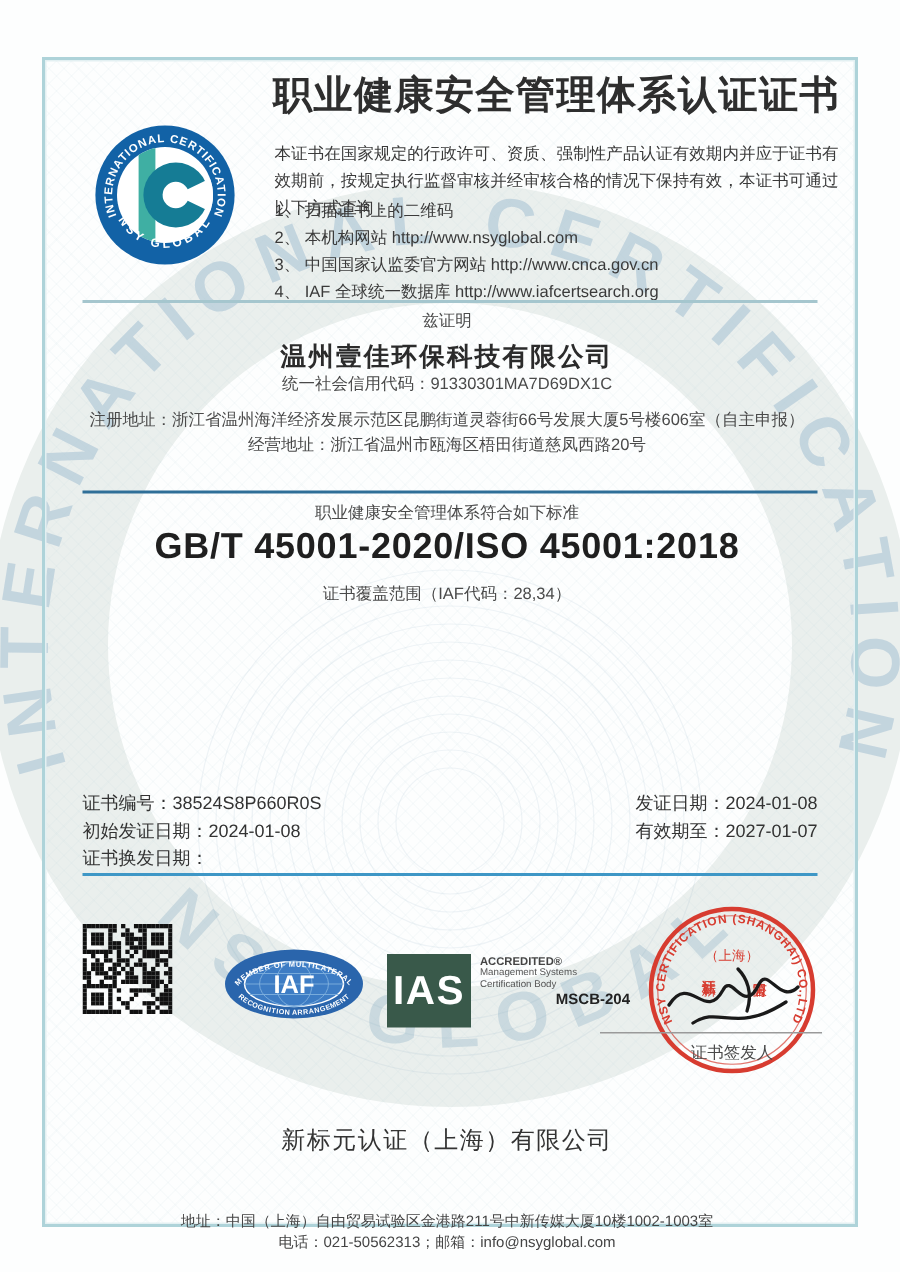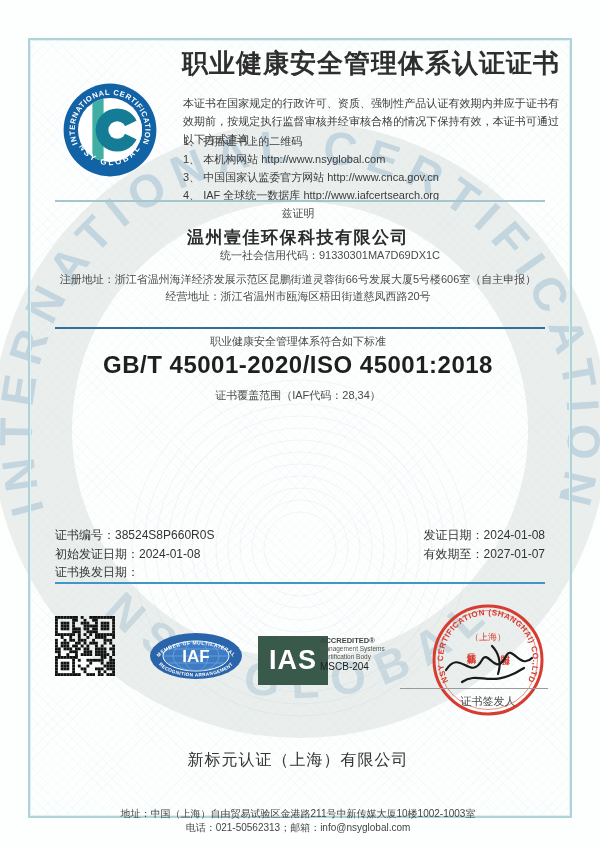--- a/index.html
+++ b/index.html
@@ -27,21 +27,21 @@
   .sep2{height:2px;background:#2f6f98;}
   .sep3{height:2px;background:#3e97c6;}
   .small{font-size:11px;color:#4a4a4a;}
   .company{font-size:17px;font-weight:600;color:#2b2b2b;letter-spacing:1.5px;}
   .stdcode{font-size:24px;font-weight:bold;color:#1f1f1f;letter-spacing:0.5px;}
   .scope{font-size:12px;line-height:17px;color:#333;text-align:center;}
   .detail{font-size:12px;color:#333;}
   .right{text-align:right;}
   .ias-line{font-size:6.5px;color:#555;line-height:7.5px;}
   .ias-acc{font-size:7.5px;font-weight:bold;color:#444;line-height:9px;}
-  .ias-code{font-size:10px;font-weight:normal;color:#222;line-height:13px;}
+  .ias-code{font-size:10px;font-weight:bold;color:#222;line-height:13px;text-align:right;}
   .footer-co{font-size:16px;color:#333;letter-spacing:1px;}
   .footer-sm{font-size:10px;color:#444;margin-top:36px;}
   .signline{height:1px;background:#9a9a9a;}
 </style>
 </head>
 <body>
 
 <svg class="wm" width="600" height="848" viewBox="0 0 600 848">
   <defs>
     <path id="wtop" d="M 94.7,602 A 268,268 0 1 1 505.3,602" fill="none"></path>
@@ -95,29 +95,29 @@
     </text>
     <text font-size="10" font-weight="bold" letter-spacing="3" fill="#ffffff">
       <textPath href="#lbot" startOffset="50%" text-anchor="middle">NSY GLOBAL</textPath>
     </text>
   </svg>
 
   <div class="abs intro" style="left:155px;top:56px;width:376px;">本证书在国家规定的行政许可、资质、强制性产品认证有效期内并应于证书有效期前，按规定执行监督审核并经审核合格的情况下保持有效，本证书可通过以下方式查询：</div>
   <div class="abs title" style="left:150px;top:8px;width:386px;text-align:center;">职业健康安全管理体系认证证书</div>
   <div class="abs" style="left:155px;top:94px;width:376px;">
     <div class="qline">1、  扫描证书上的二维码</div>
-    <div class="qline">1、  本机构网站 http://www.nsyglobal.com</div>
+    <div class="qline">2、  本机构网站 http://www.nsyglobal.com</div>
     <div class="qline">3、  中国国家认监委官方网站 http://www.cnca.gov.cn</div>
     <div class="qline">4、  IAF 全球统一数据库 http://www.iafcertsearch.org</div>
   </div>
 
   <div class="abs sep1" style="left:27px;top:162px;width:490px;"></div>
   <div class="abs center small" style="top:168px;">兹证明</div>
   <div class="abs center company" style="top:188px;">温州壹佳环保科技有限公司</div>
-  <div class="abs center small" style="top:210px;padding-left:32px;">统一社会信用代码：91330301MA7D69DX1C</div>
+  <div class="abs center small" style="top:210px;">统一社会信用代码：91330301MA7D69DX1C</div>
   <div class="abs center small" style="top:234px;">注册地址：浙江省温州海洋经济发展示范区昆鹏街道灵蓉街66号发展大厦5号楼606室（自主申报）</div>
   <div class="abs center small" style="top:251px;">经营地址：浙江省温州市瓯海区梧田街道慈凤西路20号</div>
 
   <div class="abs sep2" style="left:27px;top:289px;width:490px;"></div>
   <div class="abs center small" style="top:296px;">职业健康安全管理体系符合如下标准</div>
   <div class="abs center stdcode" style="top:313px;">GB/T 45001-2020/ISO 45001:2018</div>
   <div class="abs center small" style="top:350px;">证书覆盖范围（IAF代码：28,34）</div>
 
   <div class="abs detail" style="left:27px;top:489px;">证书编号：38524S8P660R0S</div>
   <div class="abs detail" style="left:27px;top:508px;">初始发证日期：2024-01-08</div>
@@ -401,21 +401,21 @@
     </g>
     <text x="48" y="30" font-size="17" font-weight="bold" fill="#ffffff" text-anchor="middle">IAF</text>
     <text font-size="5" font-weight="bold" letter-spacing="0.5" fill="#ffffff">
       <textPath href="#iaftop" startOffset="50%" text-anchor="middle">MEMBER OF MULTILATERAL</textPath>
     </text>
     <text font-size="4.8" font-weight="bold" letter-spacing="0.3" fill="#ffffff">
       <textPath href="#iafbot" startOffset="50%" text-anchor="middle">RECOGNITION ARRANGEMENT</textPath>
     </text>
   </svg>
 
-  <div class="abs" style="left:230px;top:598px;width:70px;height:49px;background:#39594a;color:#fff;
+  <div class="abs" style="left:230px;top:598px;width:56px;height:49px;background:#39594a;color:#fff;
        display:flex;align-items:center;justify-content:center;font-size:27px;font-weight:bold;letter-spacing:1px;">IAS</div>
   <div class="abs" style="left:292px;top:598px;width:100px;">
     <div class="ias-acc">ACCREDITED®</div>
     <div class="ias-line">Management Systems</div>
     <div class="ias-line">Certification Body</div>
     <div class="ias-code">MSCB-204</div>
   </div>
 
   <svg class="abs" style="left:400px;top:562px;" width="120" height="120" viewBox="0 0 120 120">
     <defs>

